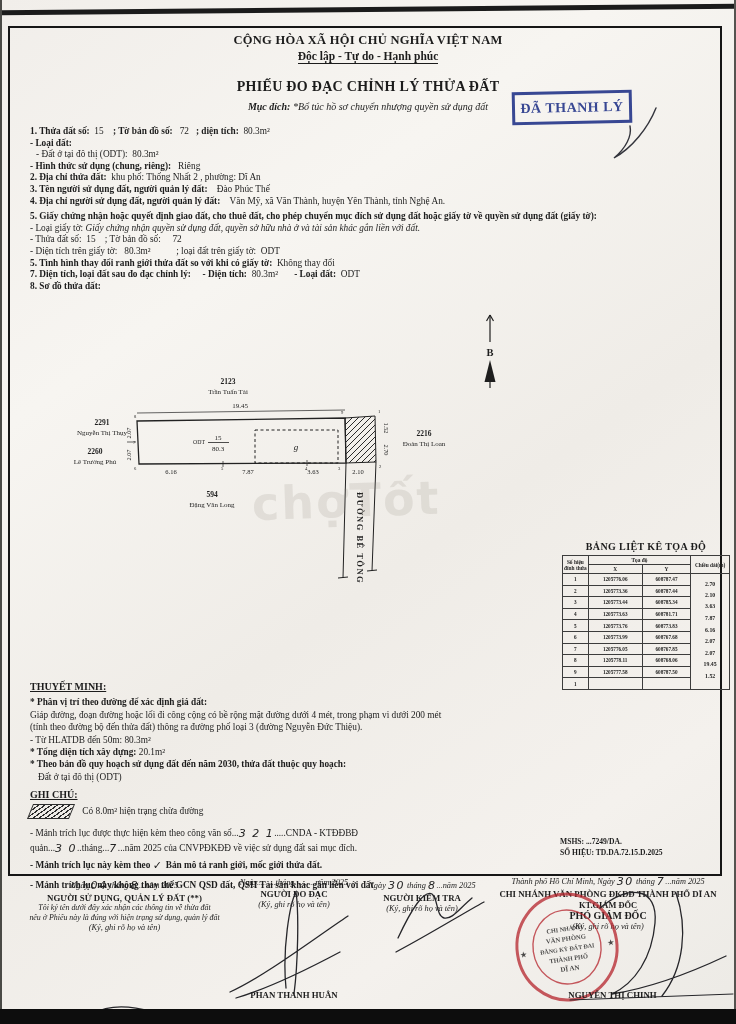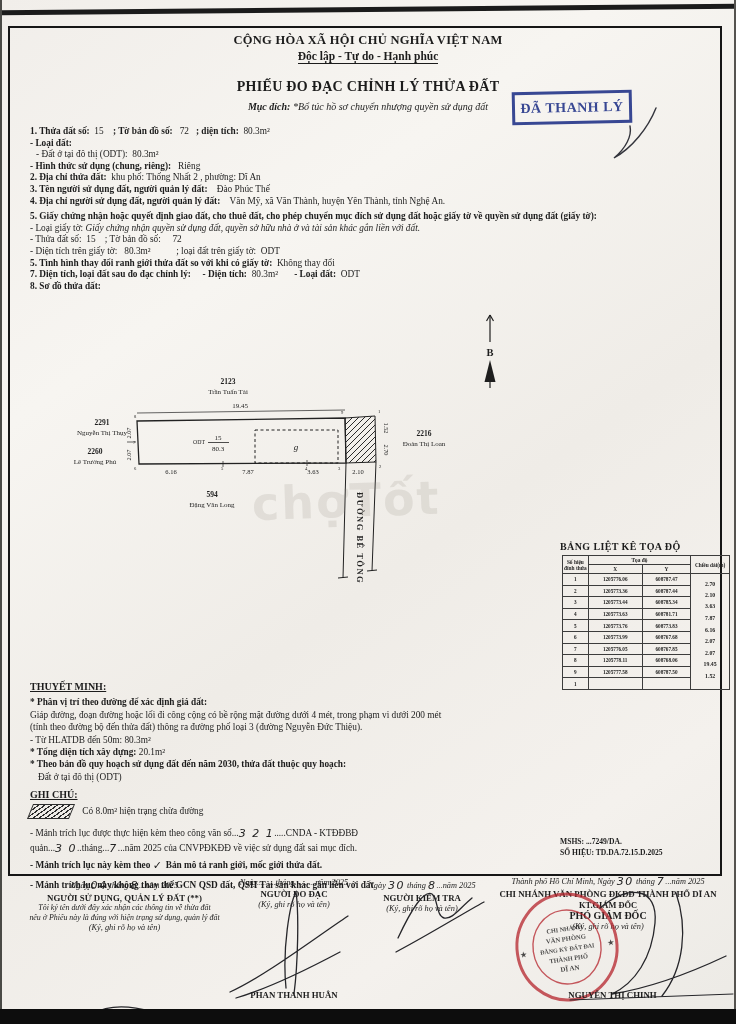--- a/index.html
+++ b/index.html
@@ -25,21 +25,21 @@
     display:flex;align-items:center;justify-content:center;font-size:14px;font-weight:bold;
     letter-spacing:.5px;transform:rotate(-1.2deg);opacity:.93;}
   
   .form{left:30px;top:126px;width:682px;font-size:9.3px;line-height:11.6px;}
   .form .ln{white-space:nowrap;}
   .gap{margin-top:4px;}
   .bl{font-weight:bold;}
   .it{font-style:italic;}
   
   .coord{left:560px;top:541px;width:172px;}
-  .coord-title{font-size:10px;font-weight:bold;letter-spacing:.4px;}
+  .coord-title{font-size:10px;font-weight:bold;text-align:center;letter-spacing:.4px;}
   table.ct{border-collapse:collapse;margin:3px auto 0;width:168px;}
   table.ct th,table.ct td{border:1px solid #3c3c3c;font-size:5.2px;text-align:center;padding:1px 1px;
     font-family:"Liberation Serif",serif;font-weight:bold;color:#222;}
   table.ct th{font-size:5.4px;}
   table.ct td{height:8.6px;}
   td.len{border-top:none !important;border-bottom:none !important;width:38px;}
   td.len span{display:inline-block;transform:translateY(4px);font-size:5.8px;}
   tr.last td.len{border-bottom:1px solid #3c3c3c !important;}
   
   .notes{left:30px;top:681px;width:640px;font-size:9.3px;line-height:12.4px;}

